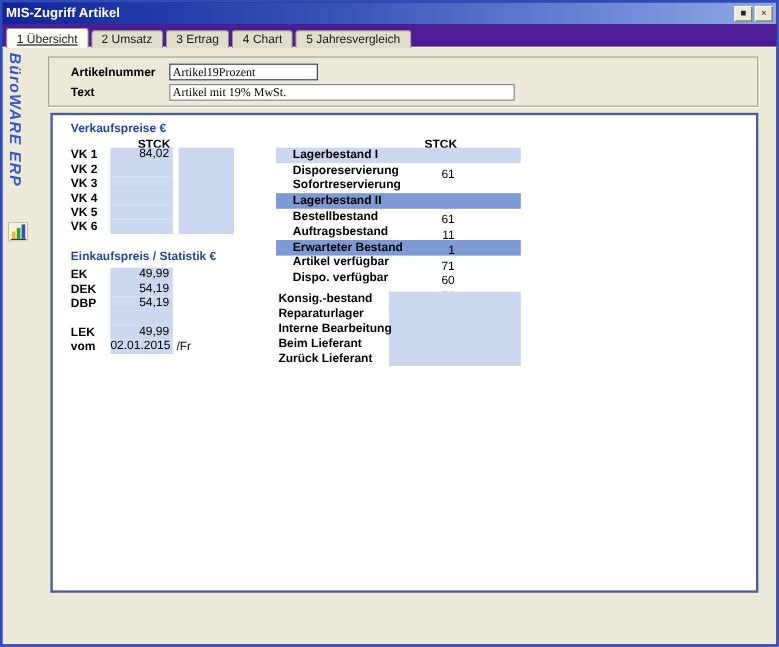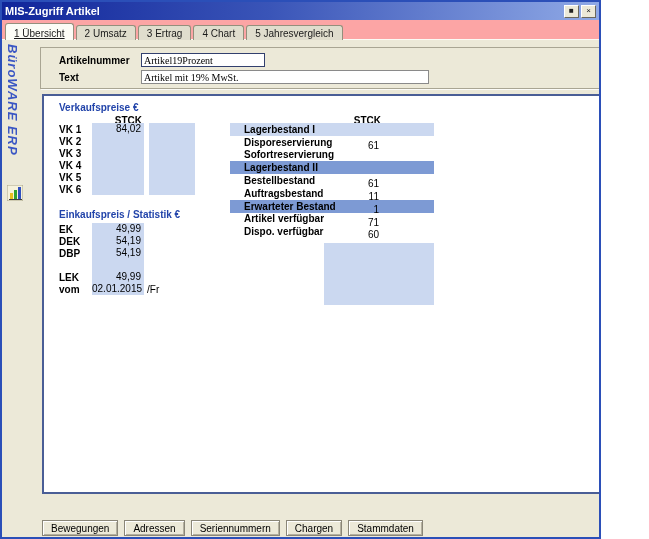--- a/index.html
+++ b/index.html
@@ -1,20 +1,20 @@
 <!DOCTYPE html>
 <html><head>
 <meta charset="utf-8">
 <style>
   html,body { margin:0; padding:0; background:#ffffff; }
   * { box-sizing:border-box; }
 
   .window {
-    position:relative; width:601px; height:539px;
-    border:2px solid #2b4fb8; background:#fca5a5;
+    position:relative; width:649px; height:539px;
+    border:2px solid #2b4fb8; background:#4c1d95;
     font-family:"Liberation Sans", sans-serif;
     overflow:hidden;
   }
 
   
   .titlebar {
     position:absolute; top:0; left:0; right:0; height:18px;
     background:linear-gradient(90deg,#10259a 0%,#3a55b8 45%,#8fa9e6 100%);
     display:flex; align-items:center; padding:0 3px;
   }
@@ -237,24 +237,24 @@
           <span class="s-label">Artikel verfügbar</span>
           <span class="s-value">60</span>
         </div>
         <div class="s-row">
           <span class="s-label">Dispo. verfügbar</span>
           <span class="s-value">71</span>
         </div>
       </div>
 
       <div class="loc-box"></div>
+      <div class="loc-rows">
+        <div class="l-row">Konsig.-bestand</div>
+        <div class="l-row">Reparaturlager</div>
+        <div class="l-row">Interne Bearbeitung</div>
+        <div class="l-row">Beim Lieferant</div>
+        <div class="l-row">Zurück Lieferant</div>
+      </div>
     </div>
 
-    <div class="footer">
-      <button class="fbtn">Bewegungen</button>
-      <button class="fbtn">Adressen</button>
-      <button class="fbtn">Seriennummern</button>
-      <button class="fbtn">Chargen</button>
-      <button class="fbtn">Stammdaten</button>
-    </div>
 
   </div>
 </div>
 
 </body></html>

